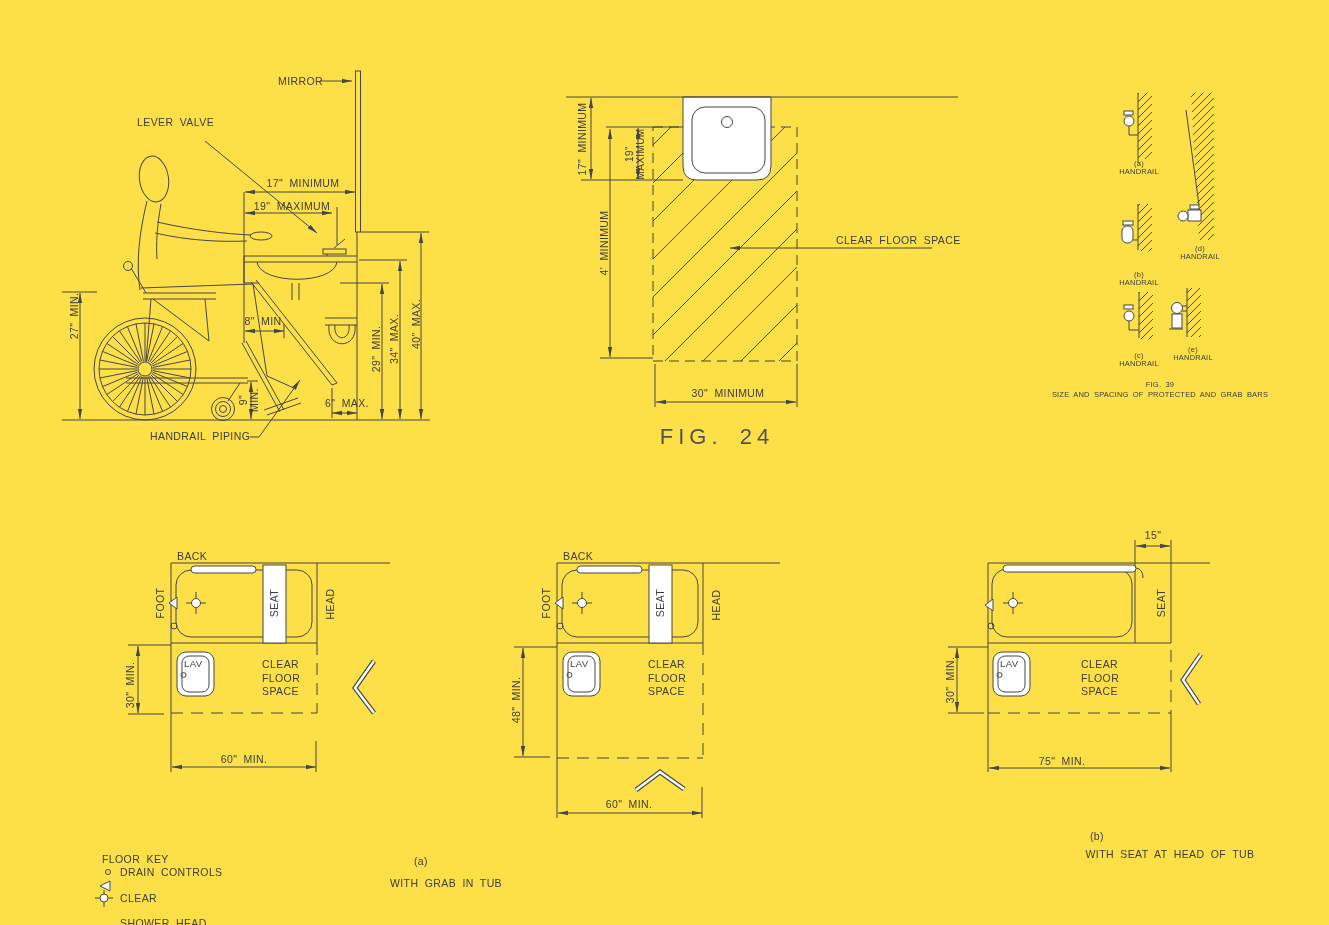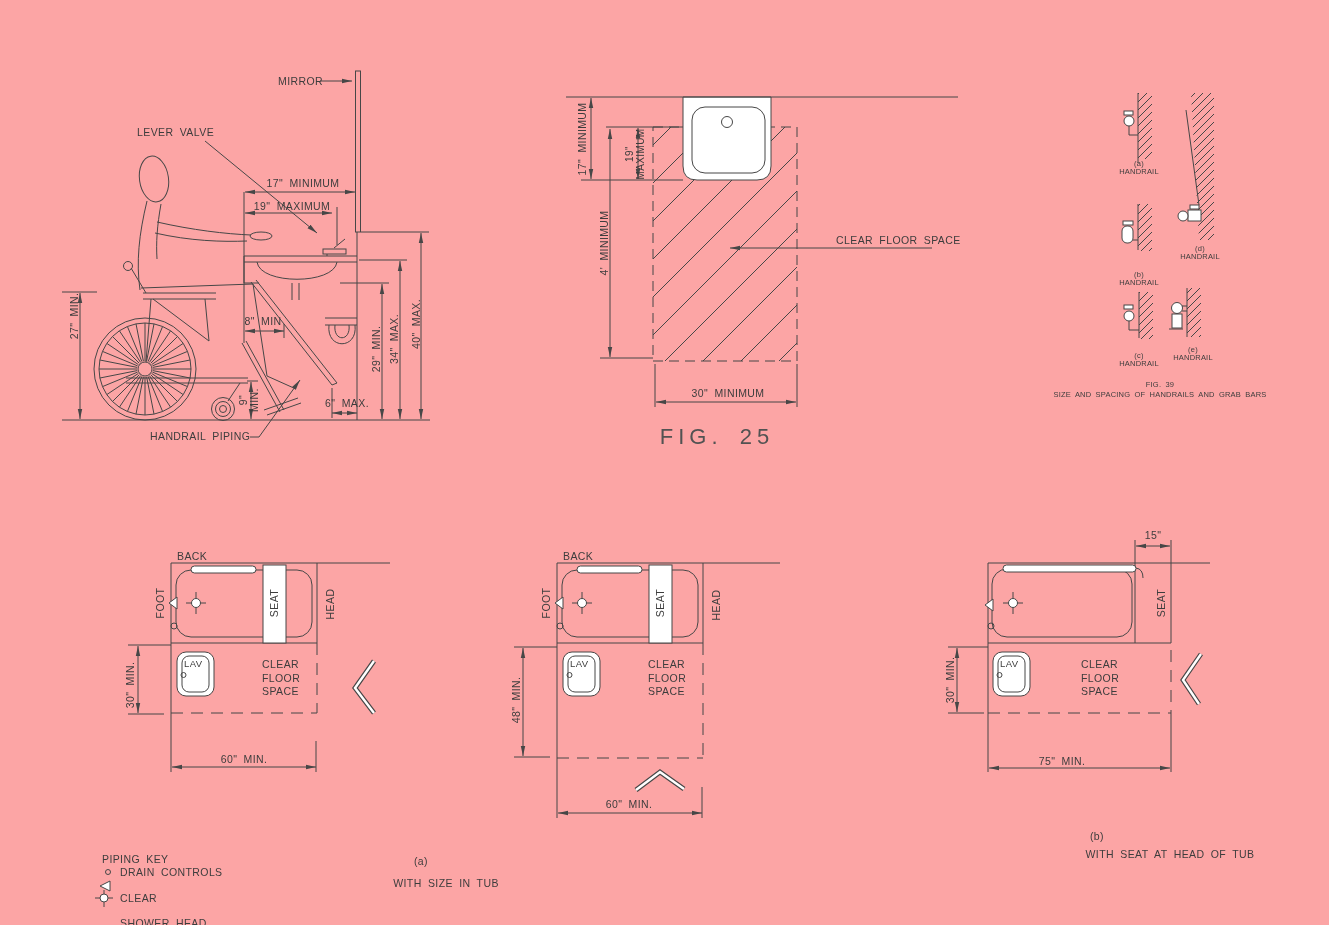--- a/index.html
+++ b/index.html
@@ -1,16 +1,16 @@
 <!DOCTYPE html>
 <html><head>
 <meta charset="utf-8">
 <style>
   html,body{margin:0;padding:0;background:#fff;}
-  #page{position:relative;width:1329px;height:925px;background:#fca5a5;overflow:hidden;
+  #page{position:relative;width:1329px;height:925px;background:#fde047;overflow:hidden;
         font-family:"Liberation Sans",sans-serif;}
   #art{position:absolute;left:0;top:0;}
   svg *{stroke:#474747;fill:none;stroke-width:1;}
   svg .wf{fill:#ffffff;}
   svg .arrfill{fill:#474747;stroke:none;}
   svg .hatchfill{fill:url(#hatch38);}
   svg .hatchsm{fill:url(#hatch8);stroke:none;}
   svg .dsh{stroke-dasharray:10 6;}
   svg .dsh2{stroke-dasharray:12 8;}
   svg .dim{marker-start:url(#arr);marker-end:url(#arr);}
@@ -306,55 +306,55 @@
     <circle cx="108" cy="872" r="2.5"></circle>
     <polygon class="wf" points="100,886 110,881 110,891"></polygon>
     <line x1="104" y1="890" x2="104" y2="907"></line>
     <line x1="95" y1="898" x2="113" y2="898"></line>
     <circle class="wf" cx="104" cy="898" r="4"></circle>
   </g>
 </svg>
 
 <div>
   <div class="lbl" style="left:278px;top:75px">MIRROR</div>
-  <div class="lbl" style="left:137px;top:126px">LEVER VALVE</div>
+  <div class="lbl" style="left:137px;top:116px">LEVER VALVE</div>
   <div class="lbl ctr" style="left:303px;top:177px">17" MINIMUM</div>
   <div class="lbl ctr" style="left:292px;top:200px">19" MAXIMUM</div>
   <div class="lbl rot" style="left:74px;top:316px">27" MIN.</div>
   <div class="lbl ctr" style="left:263px;top:315px">8" MIN</div>
   <div class="lbl rot rotwrap" style="left:249px;top:400px;width:34px">9" MIN.</div>
   <div class="lbl ctr" style="left:347px;top:397px">6" MAX.</div>
   <div class="lbl rot" style="left:376px;top:349px">29" MIN.</div>
   <div class="lbl rot" style="left:394px;top:339px">34" MAX.</div>
   <div class="lbl rot" style="left:416px;top:324px">40" MAX.</div>
   <div class="lbl" style="left:150px;top:430px">HANDRAIL PIPING</div>
 </div>
 
 <div>
   <div class="lbl rot" style="left:582px;top:139px">17" MINIMUM</div>
   <div class="lbl rot rotwrap" style="left:636px;top:154px;width:62px;font-size:10px">19" MAXIMUM</div>
   <div class="lbl rot" style="left:604px;top:243px">4' MINIMUM</div>
   <div class="lbl" style="left:836px;top:234px">CLEAR FLOOR SPACE</div>
   <div class="lbl ctr" style="left:728px;top:387px">30" MINIMUM</div>
-  <div class="lbl big ctr" style="left:717px;top:424px">FIG. 25</div>
+  <div class="lbl big ctr" style="left:717px;top:424px">FIG. 24</div>
 </div>
 
 <div>
   <div class="lbl tiny ctr" style="left:1139px;top:159px">(a)</div>
   <div class="lbl tiny ctr" style="left:1139px;top:167px">HANDRAIL</div>
   <div class="lbl tiny ctr" style="left:1139px;top:270px">(b)</div>
   <div class="lbl tiny ctr" style="left:1139px;top:278px">HANDRAIL</div>
   <div class="lbl tiny ctr" style="left:1139px;top:351px">(c)</div>
   <div class="lbl tiny ctr" style="left:1139px;top:359px">HANDRAIL</div>
   <div class="lbl tiny ctr" style="left:1200px;top:244px">(d)</div>
   <div class="lbl tiny ctr" style="left:1200px;top:252px">HANDRAIL</div>
   <div class="lbl tiny ctr" style="left:1193px;top:345px">(e)</div>
   <div class="lbl tiny ctr" style="left:1193px;top:353px">HANDRAIL</div>
   <div class="lbl tiny ctr" style="left:1160px;top:380px">FIG. 39</div>
-  <div class="lbl tiny ctr" style="left:1160px;top:390px">SIZE AND SPACING OF HANDRAILS AND GRAB BARS</div>
+  <div class="lbl tiny ctr" style="left:1160px;top:390px">SIZE AND SPACING OF PROTECTED AND GRAB BARS</div>
 </div>
 
 <div>
   <div class="lbl" style="left:177px;top:550px">BACK</div>
   <div class="lbl rot" style="left:160px;top:603px">FOOT</div>
   <div class="lbl rot" style="left:274px;top:603px">SEAT</div>
   <div class="lbl rot" style="left:330px;top:604px">HEAD</div>
   <div class="lbl small" style="left:184px;top:658px">LAV</div>
   <div class="lbl cfs" style="left:262px;top:658px">CLEAR FLOOR SPACE</div>
   <div class="lbl rot" style="left:130px;top:685px">30" MIN.</div>
@@ -376,25 +376,25 @@
   <div class="lbl ctr" style="left:1153px;top:529px">15"</div>
   <div class="lbl rot" style="left:1161px;top:603px">SEAT</div>
   <div class="lbl small" style="left:1000px;top:658px">LAV</div>
   <div class="lbl cfs" style="left:1081px;top:658px">CLEAR FLOOR SPACE</div>
   <div class="lbl rot" style="left:950px;top:680px">30" MIN.</div>
   <div class="lbl ctr" style="left:1062px;top:755px">75" MIN.</div>
 </div>
 
 <div>
   <div class="lbl ctr" style="left:421px;top:855px">(a)</div>
-  <div class="lbl ctr" style="left:446px;top:877px">WITH SIZE IN TUB</div>
+  <div class="lbl ctr" style="left:446px;top:877px">WITH GRAB IN TUB</div>
   <div class="lbl ctr" style="left:1097px;top:830px">(b)</div>
   <div class="lbl ctr" style="left:1170px;top:848px">WITH SEAT AT HEAD OF TUB</div>
 </div>
 
 <div>
-  <div class="lbl" style="left:102px;top:853px">PIPING KEY</div>
+  <div class="lbl" style="left:102px;top:853px">FLOOR KEY</div>
   <div class="lbl" style="left:120px;top:866px">DRAIN CONTROLS</div>
   <div class="lbl" style="left:120px;top:917px">SHOWER HEAD</div>
   <div class="lbl" style="left:120px;top:892px">CLEAR</div>
 </div>
 
 </div>
 
 </body></html>

